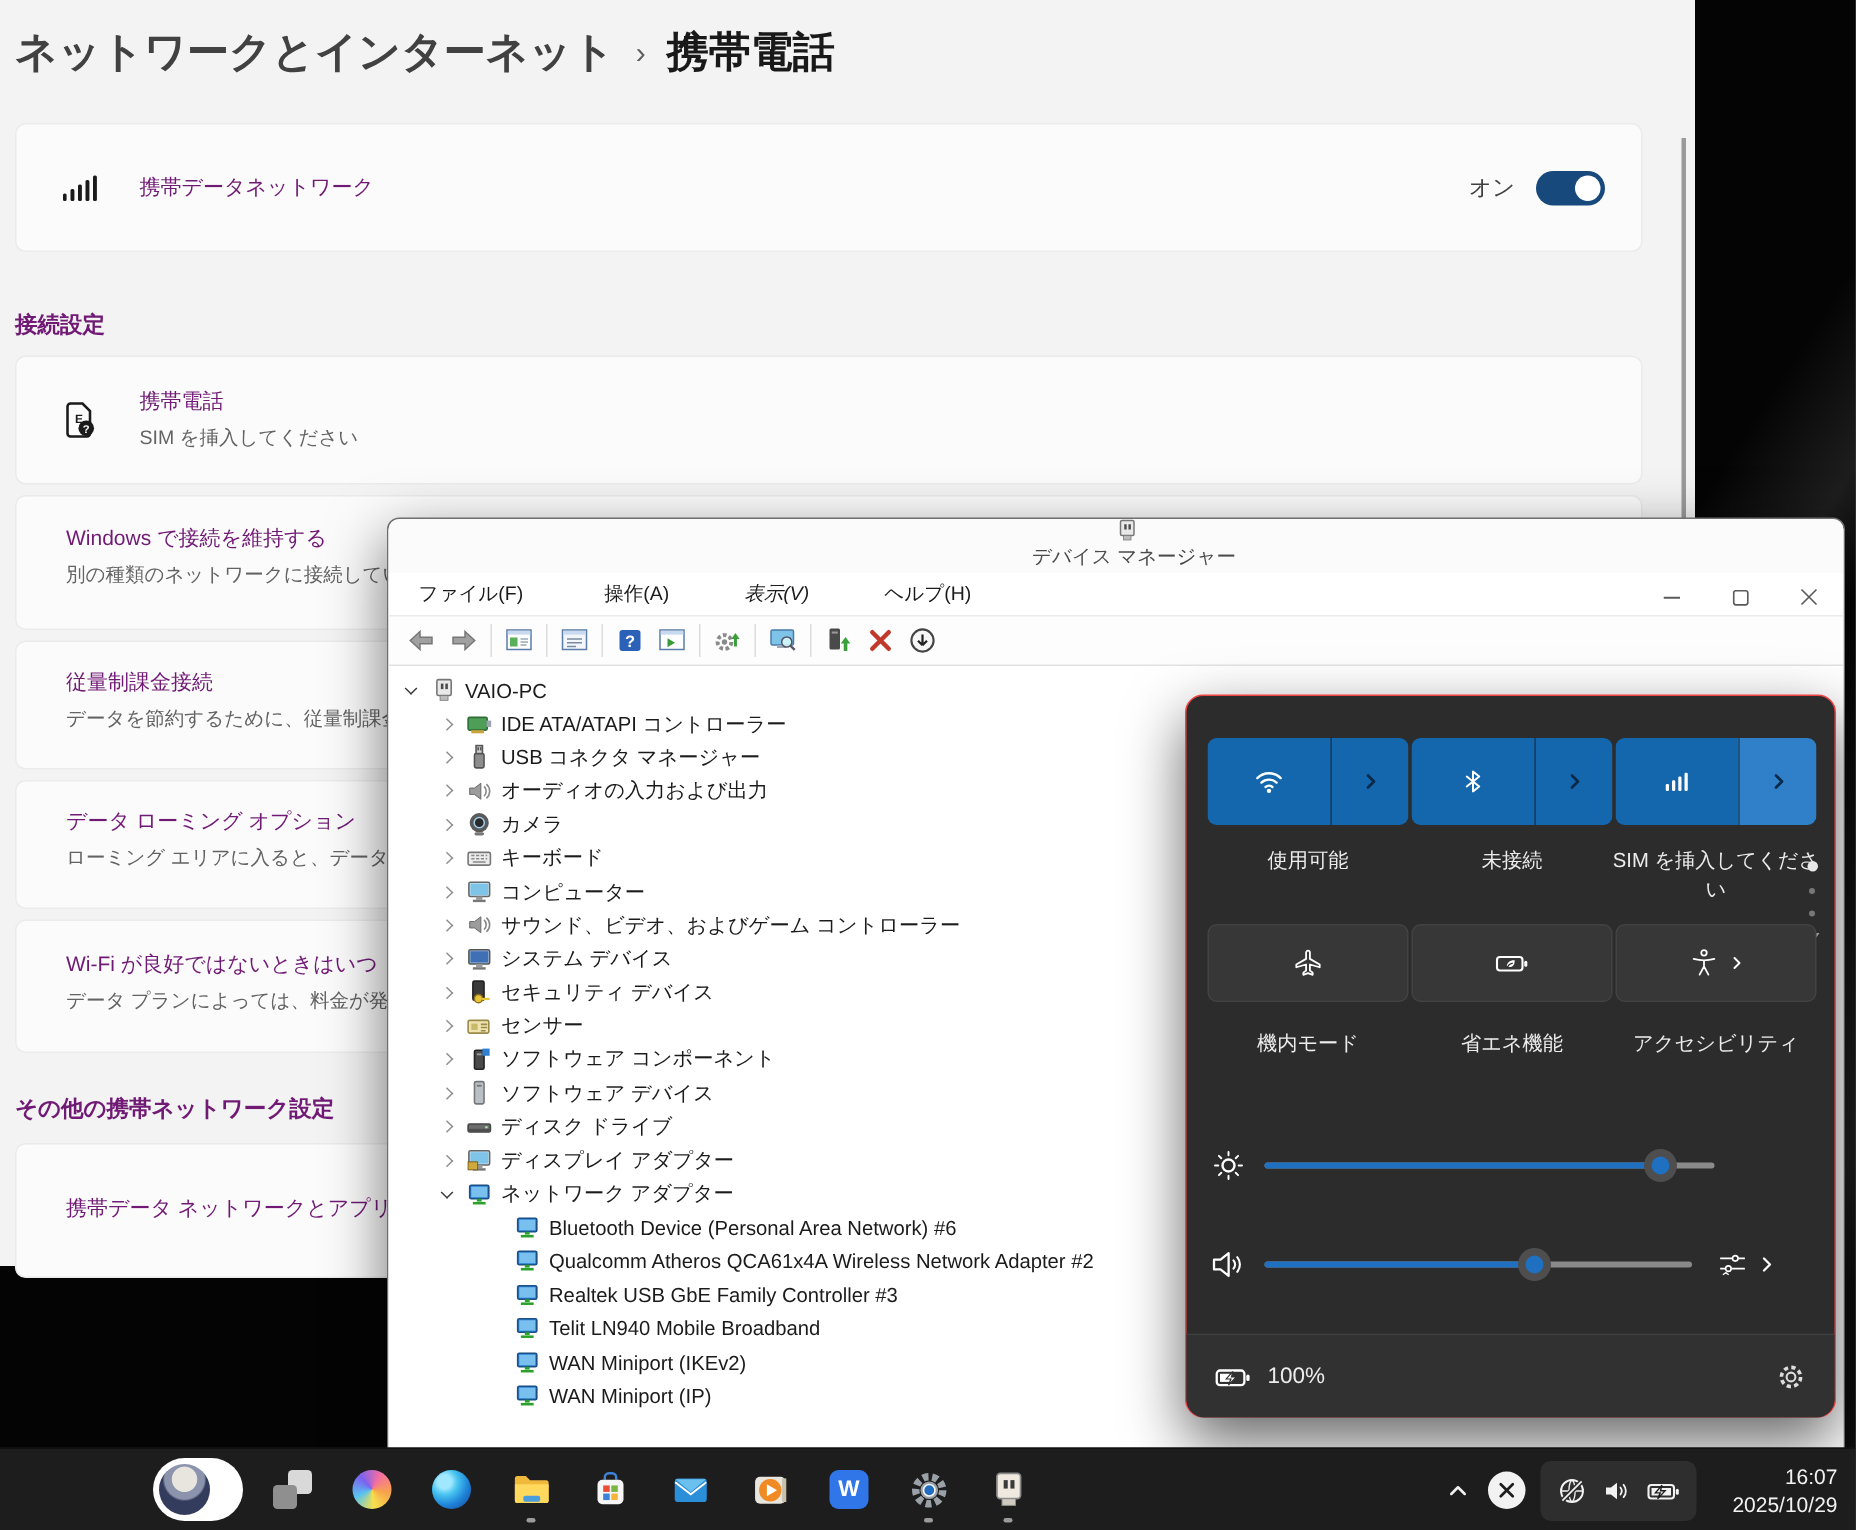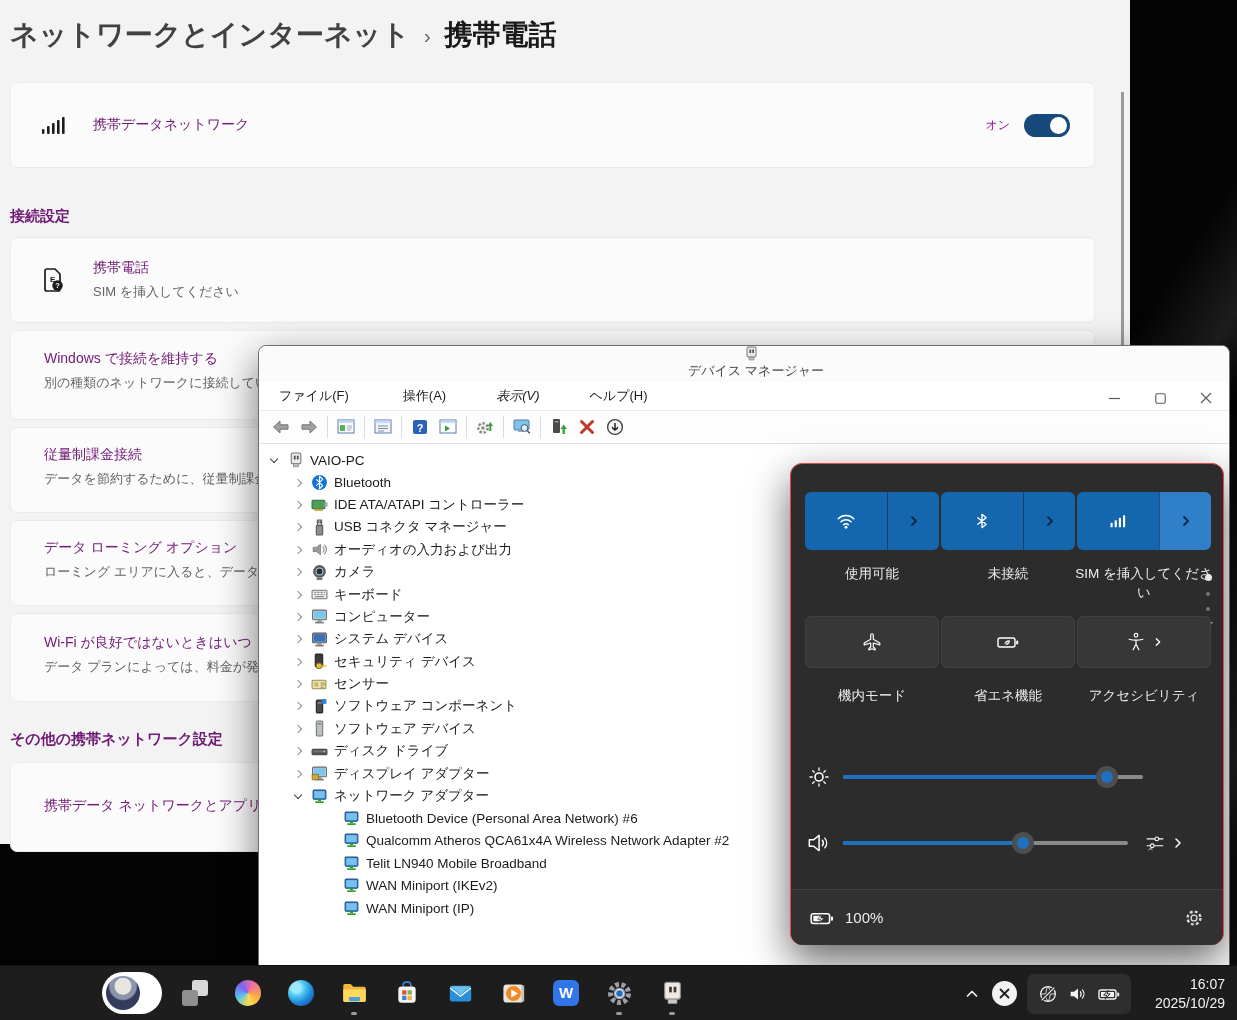--- a/index.html
+++ b/index.html
@@ -22,21 +22,21 @@
   .bc-current { font-size:28px; font-weight:700; color:#191919; }
 
   .card { position:absolute; left:10px; width:1085px; background:#fbfbfb; border:1px solid #ebebeb; border-radius:7px; overflow:hidden; }
   .card.row { display:flex; align-items:center; padding:0 24px 0 28px; }
   .card .cicon { width:28px; height:28px; margin-right:26px; flex:0 0 auto; }
   .ctitle { font-size:14px; color:#701a75; }
   .csub { font-size:13px; color:#636363; margin-top:6px; white-space:nowrap; }
   .sec-head { position:absolute; left:10px; font-size:15px; font-weight:700; color:#701a75; }
 
   .toggle-wrap { margin-left:auto; display:flex; align-items:center; gap:14px; }
-  .toggle-state { font-size:12px; color:#a21caf; }
+  .toggle-state { font-size:15px; color:#404040; }
   .toggle { width:46px; height:23px; border-radius:12px; background:#17497c; position:relative; cursor:pointer; }
   .toggle .knob { position:absolute; right:3px; top:3px; width:17px; height:17px; border-radius:50%; background:#fff; }
 
   .scroll-thumb { position:absolute; left:1121px; top:92px; width:3px; height:488px; background:#9a9a9a; }
 
   
   #dm { position:absolute; left:258px; top:345px; width:972px; height:640px; background:#fff;
         border:1px solid #6f6f6f; border-radius:8px 8px 0 0; box-shadow:0 14px 40px rgba(0,0,0,.55); }
   .dm-titlebar { height:36px; background:#fbfbfb; border-radius:8px 8px 0 0; display:flex; align-items:center; padding-left:14px;flex-direction:column; }
   .dm-title { font-size:13px; color:#4a4a4a; margin-left:10px; }
@@ -316,30 +316,20 @@
               <rect x="6.5" y="3.5" width="1.6" height="3.5" fill="#4a4a4a"></rect>
               <rect x="9.3" y="3.5" width="1.6" height="3.5" fill="#4a4a4a"></rect>
             </svg>
           </span>
           <span>VAIO-PC</span>
         </div>
         <div class="trow lv1">
           <span class="tchev collapsed"></span>
           <span class="ticon">
             <svg viewBox="0 0 16 16">
-              <circle cx="8" cy="8" r="7" fill="#1273d2"></circle>
-              <path d="M5 5l6 6-3 3V2l3 3-6 6" stroke="#fff" stroke-width="1.1" fill="none" stroke-linejoin="round"></path>
-            </svg>
-          </span>
-          <span>Bluetooth</span>
-        </div>
-        <div class="trow lv1">
-          <span class="tchev collapsed"></span>
-          <span class="ticon">
-            <svg viewBox="0 0 16 16">
               <rect x="1" y="4" width="12" height="8" rx="1" fill="#4f9e57" stroke="#2e6e36"></rect>
               <rect x="3" y="12" width="8" height="2" fill="#c9a33c"></rect>
               <rect x="12.5" y="6" width="3" height="4" fill="#9aa5ad"></rect>
             </svg>
           </span>
           <span>IDE ATA/ATAPI コントローラー</span>
         </div>
         <div class="trow lv1">
           <span class="tchev collapsed"></span>
           <span class="ticon">
@@ -387,20 +377,30 @@
           <span class="tchev collapsed"></span>
           <span class="ticon">
             <svg viewBox="0 0 16 16">
               <rect x="1.5" y="2" width="13" height="9" rx="1" fill="#bfe1f2" stroke="#666"></rect>
               <rect x="2.5" y="3" width="11" height="7" fill="#7ec3e8"></rect>
               <rect x="6" y="11" width="4" height="2" fill="#999"></rect>
               <rect x="4" y="13" width="8" height="1.5" fill="#777"></rect>
             </svg>
           </span>
           <span>コンピューター</span>
+        </div>
+        <div class="trow lv1">
+          <span class="tchev collapsed"></span>
+          <span class="ticon">
+            <svg viewBox="0 0 16 16">
+              <path d="M2 6h3l4-3v10l-4-3H2z" fill="#9c9c9c" stroke="#666" stroke-width=".6"></path>
+              <path d="M11 5a4 4 0 0 1 0 6M12.5 3.5a6 6 0 0 1 0 9" stroke="#888" fill="none"></path>
+            </svg>
+          </span>
+          <span>サウンド、ビデオ、およびゲーム コントローラー</span>
         </div>
         <div class="trow lv1">
           <span class="tchev collapsed"></span>
           <span class="ticon">
             <svg viewBox="0 0 16 16">
               <rect x="1.5" y="2" width="13" height="9" rx="1" fill="#9ab8dd" stroke="#555"></rect>
               <rect x="2.5" y="3" width="11" height="7" fill="#3f6fb5"></rect>
               <rect x="6" y="11" width="4" height="2" fill="#999"></rect>
               <rect x="4" y="13" width="8" height="1.5" fill="#777"></rect>
             </svg>
@@ -502,20 +502,32 @@
           <span class="tchev none"></span>
           <span class="ticon">
             <svg viewBox="0 0 16 16">
               <rect x="2" y="2" width="12" height="8.5" rx="1" fill="#2f86d6" stroke="#1b4f86"></rect>
               <rect x="3" y="3" width="10" height="6.5" fill="#79c0ef"></rect>
               <rect x="6.5" y="10.5" width="3" height="1.8" fill="#2aa12a"></rect>
               <rect x="4" y="12.5" width="8" height="1.6" fill="#2aa12a"></rect>
             </svg>
           </span>
           <span>Qualcomm Atheros QCA61x4A Wireless Network Adapter #2</span>
+        </div>
+        <div class="trow lv2">
+          <span class="tchev none"></span>
+          <span class="ticon">
+            <svg viewBox="0 0 16 16">
+              <rect x="2" y="2" width="12" height="8.5" rx="1" fill="#2f86d6" stroke="#1b4f86"></rect>
+              <rect x="3" y="3" width="10" height="6.5" fill="#79c0ef"></rect>
+              <rect x="6.5" y="10.5" width="3" height="1.8" fill="#2aa12a"></rect>
+              <rect x="4" y="12.5" width="8" height="1.6" fill="#2aa12a"></rect>
+            </svg>
+          </span>
+          <span>Realtek USB GbE Family Controller #3</span>
         </div>
         <div class="trow lv2">
           <span class="tchev none"></span>
           <span class="ticon">
             <svg viewBox="0 0 16 16">
               <rect x="2" y="2" width="12" height="8.5" rx="1" fill="#2f86d6" stroke="#1b4f86"></rect>
               <rect x="3" y="3" width="10" height="6.5" fill="#79c0ef"></rect>
               <rect x="6.5" y="10.5" width="3" height="1.8" fill="#2aa12a"></rect>
               <rect x="4" y="12.5" width="8" height="1.6" fill="#2aa12a"></rect>
             </svg>

